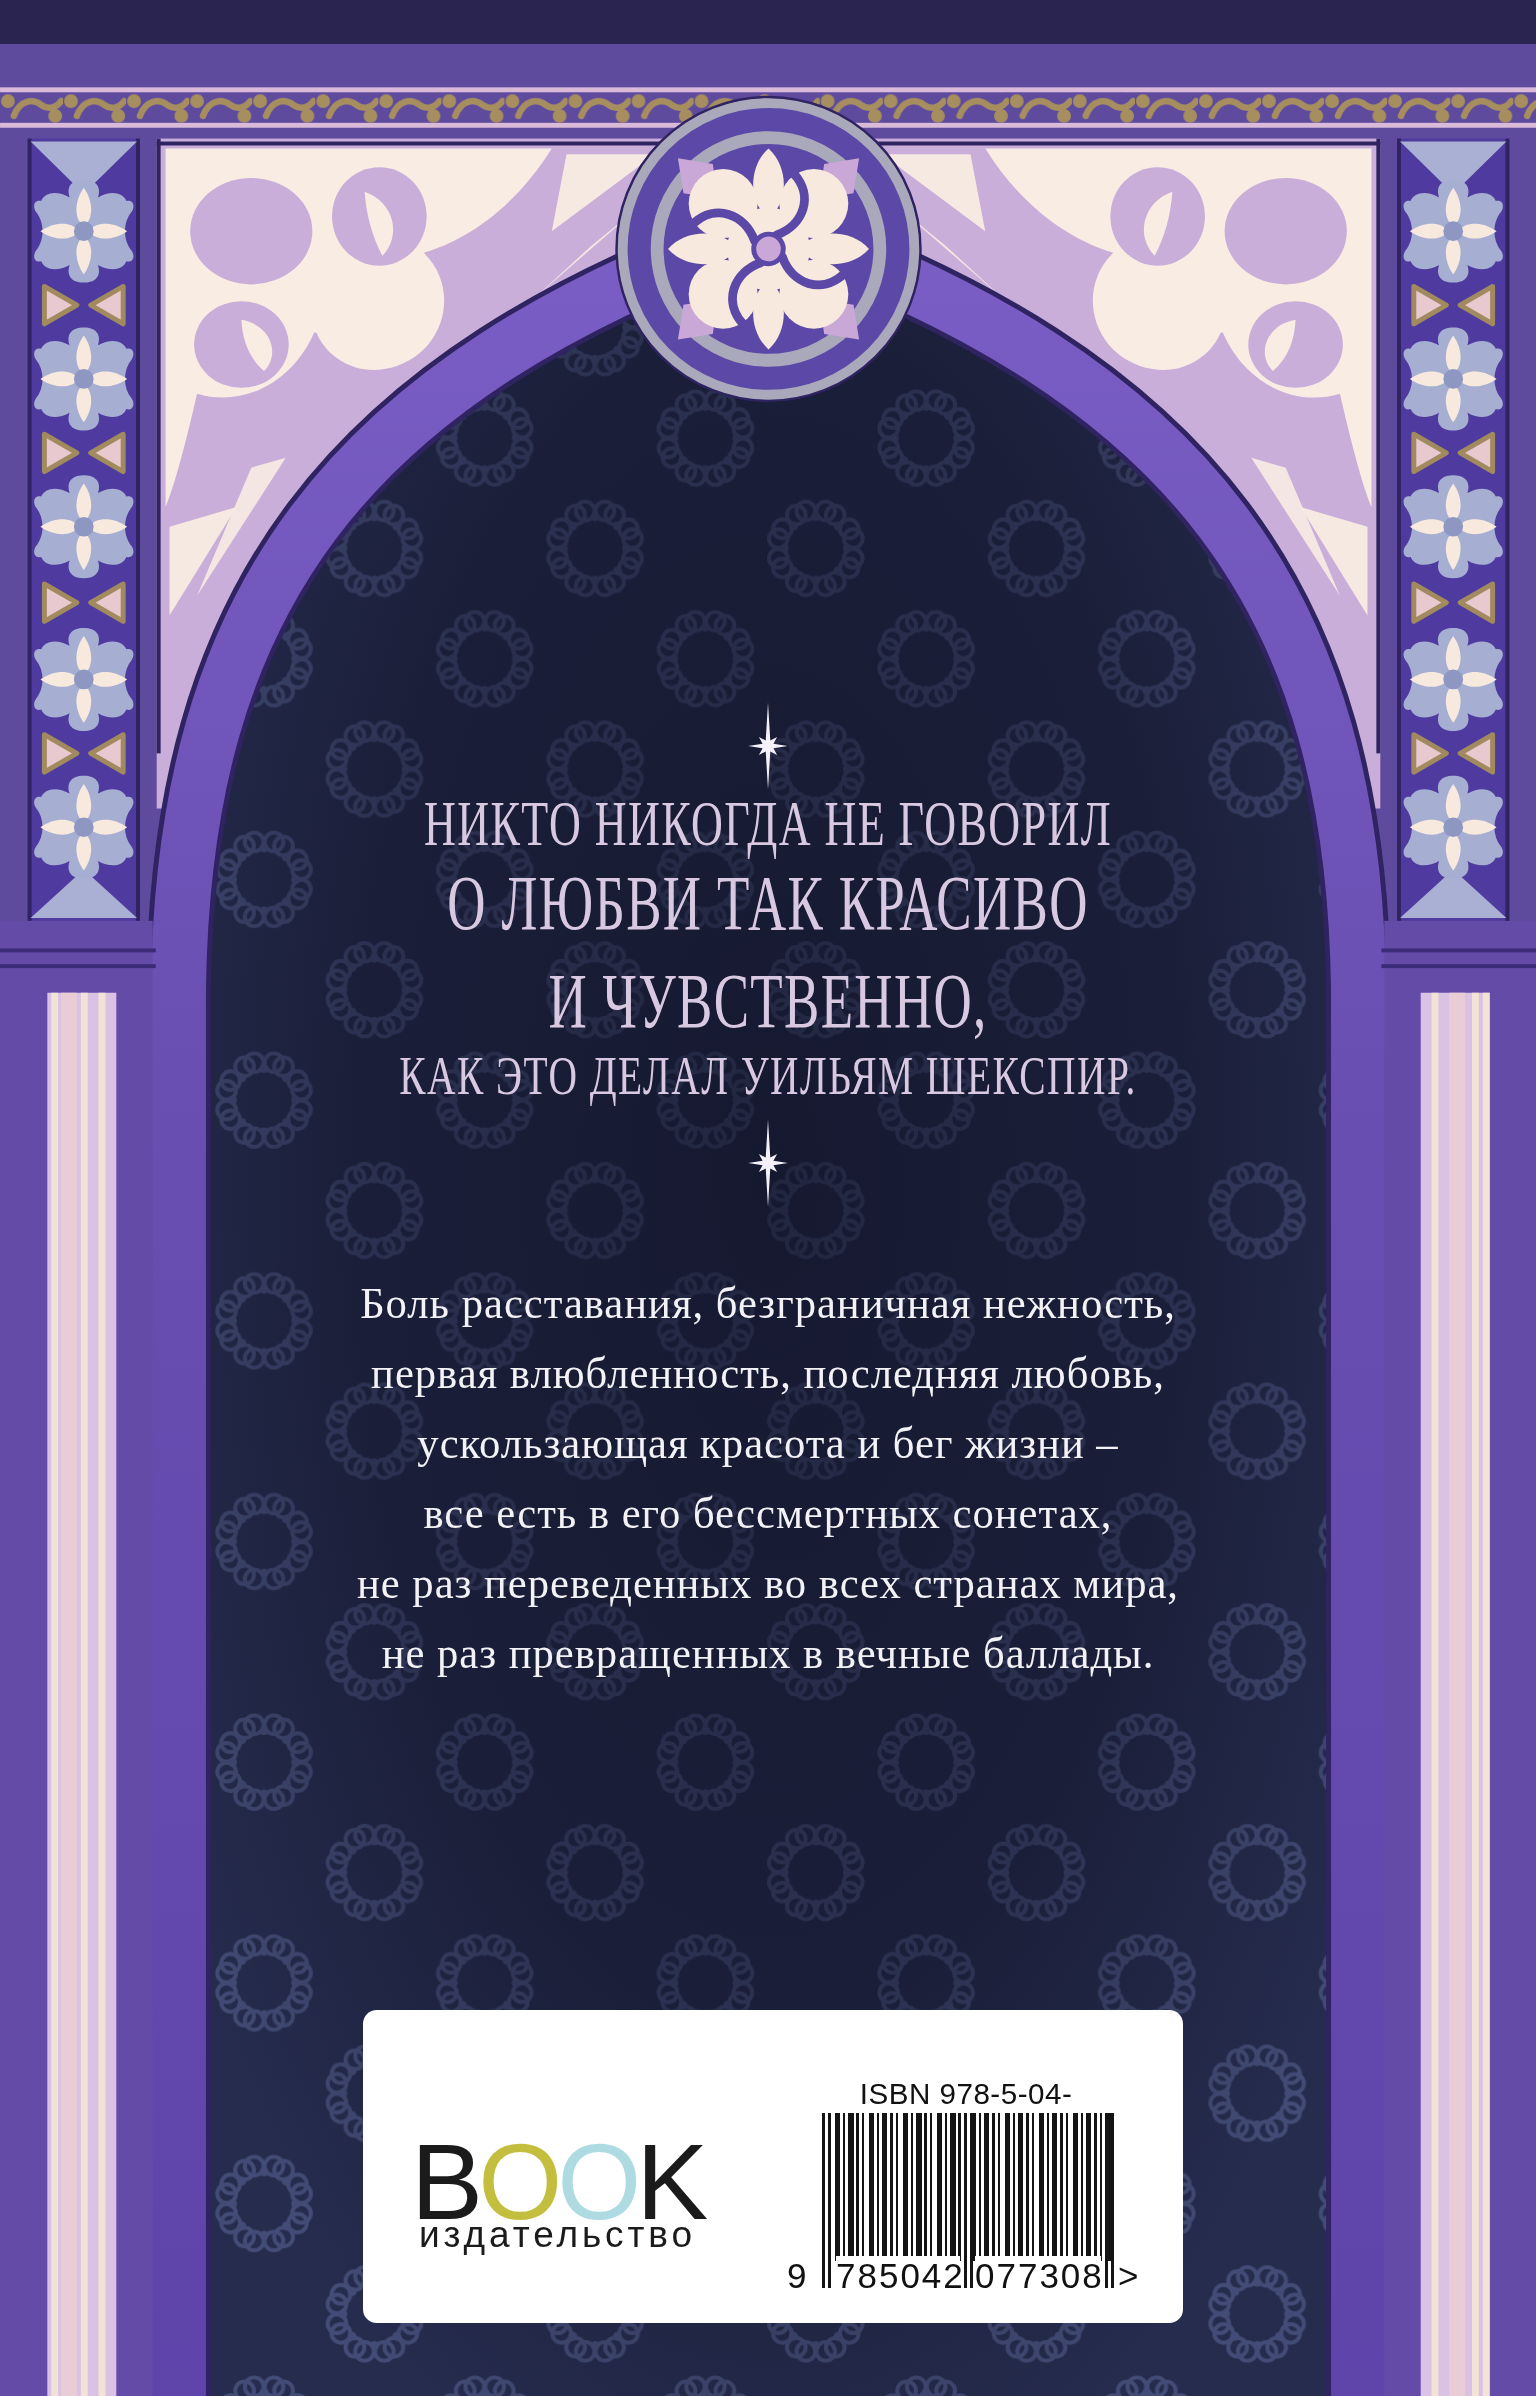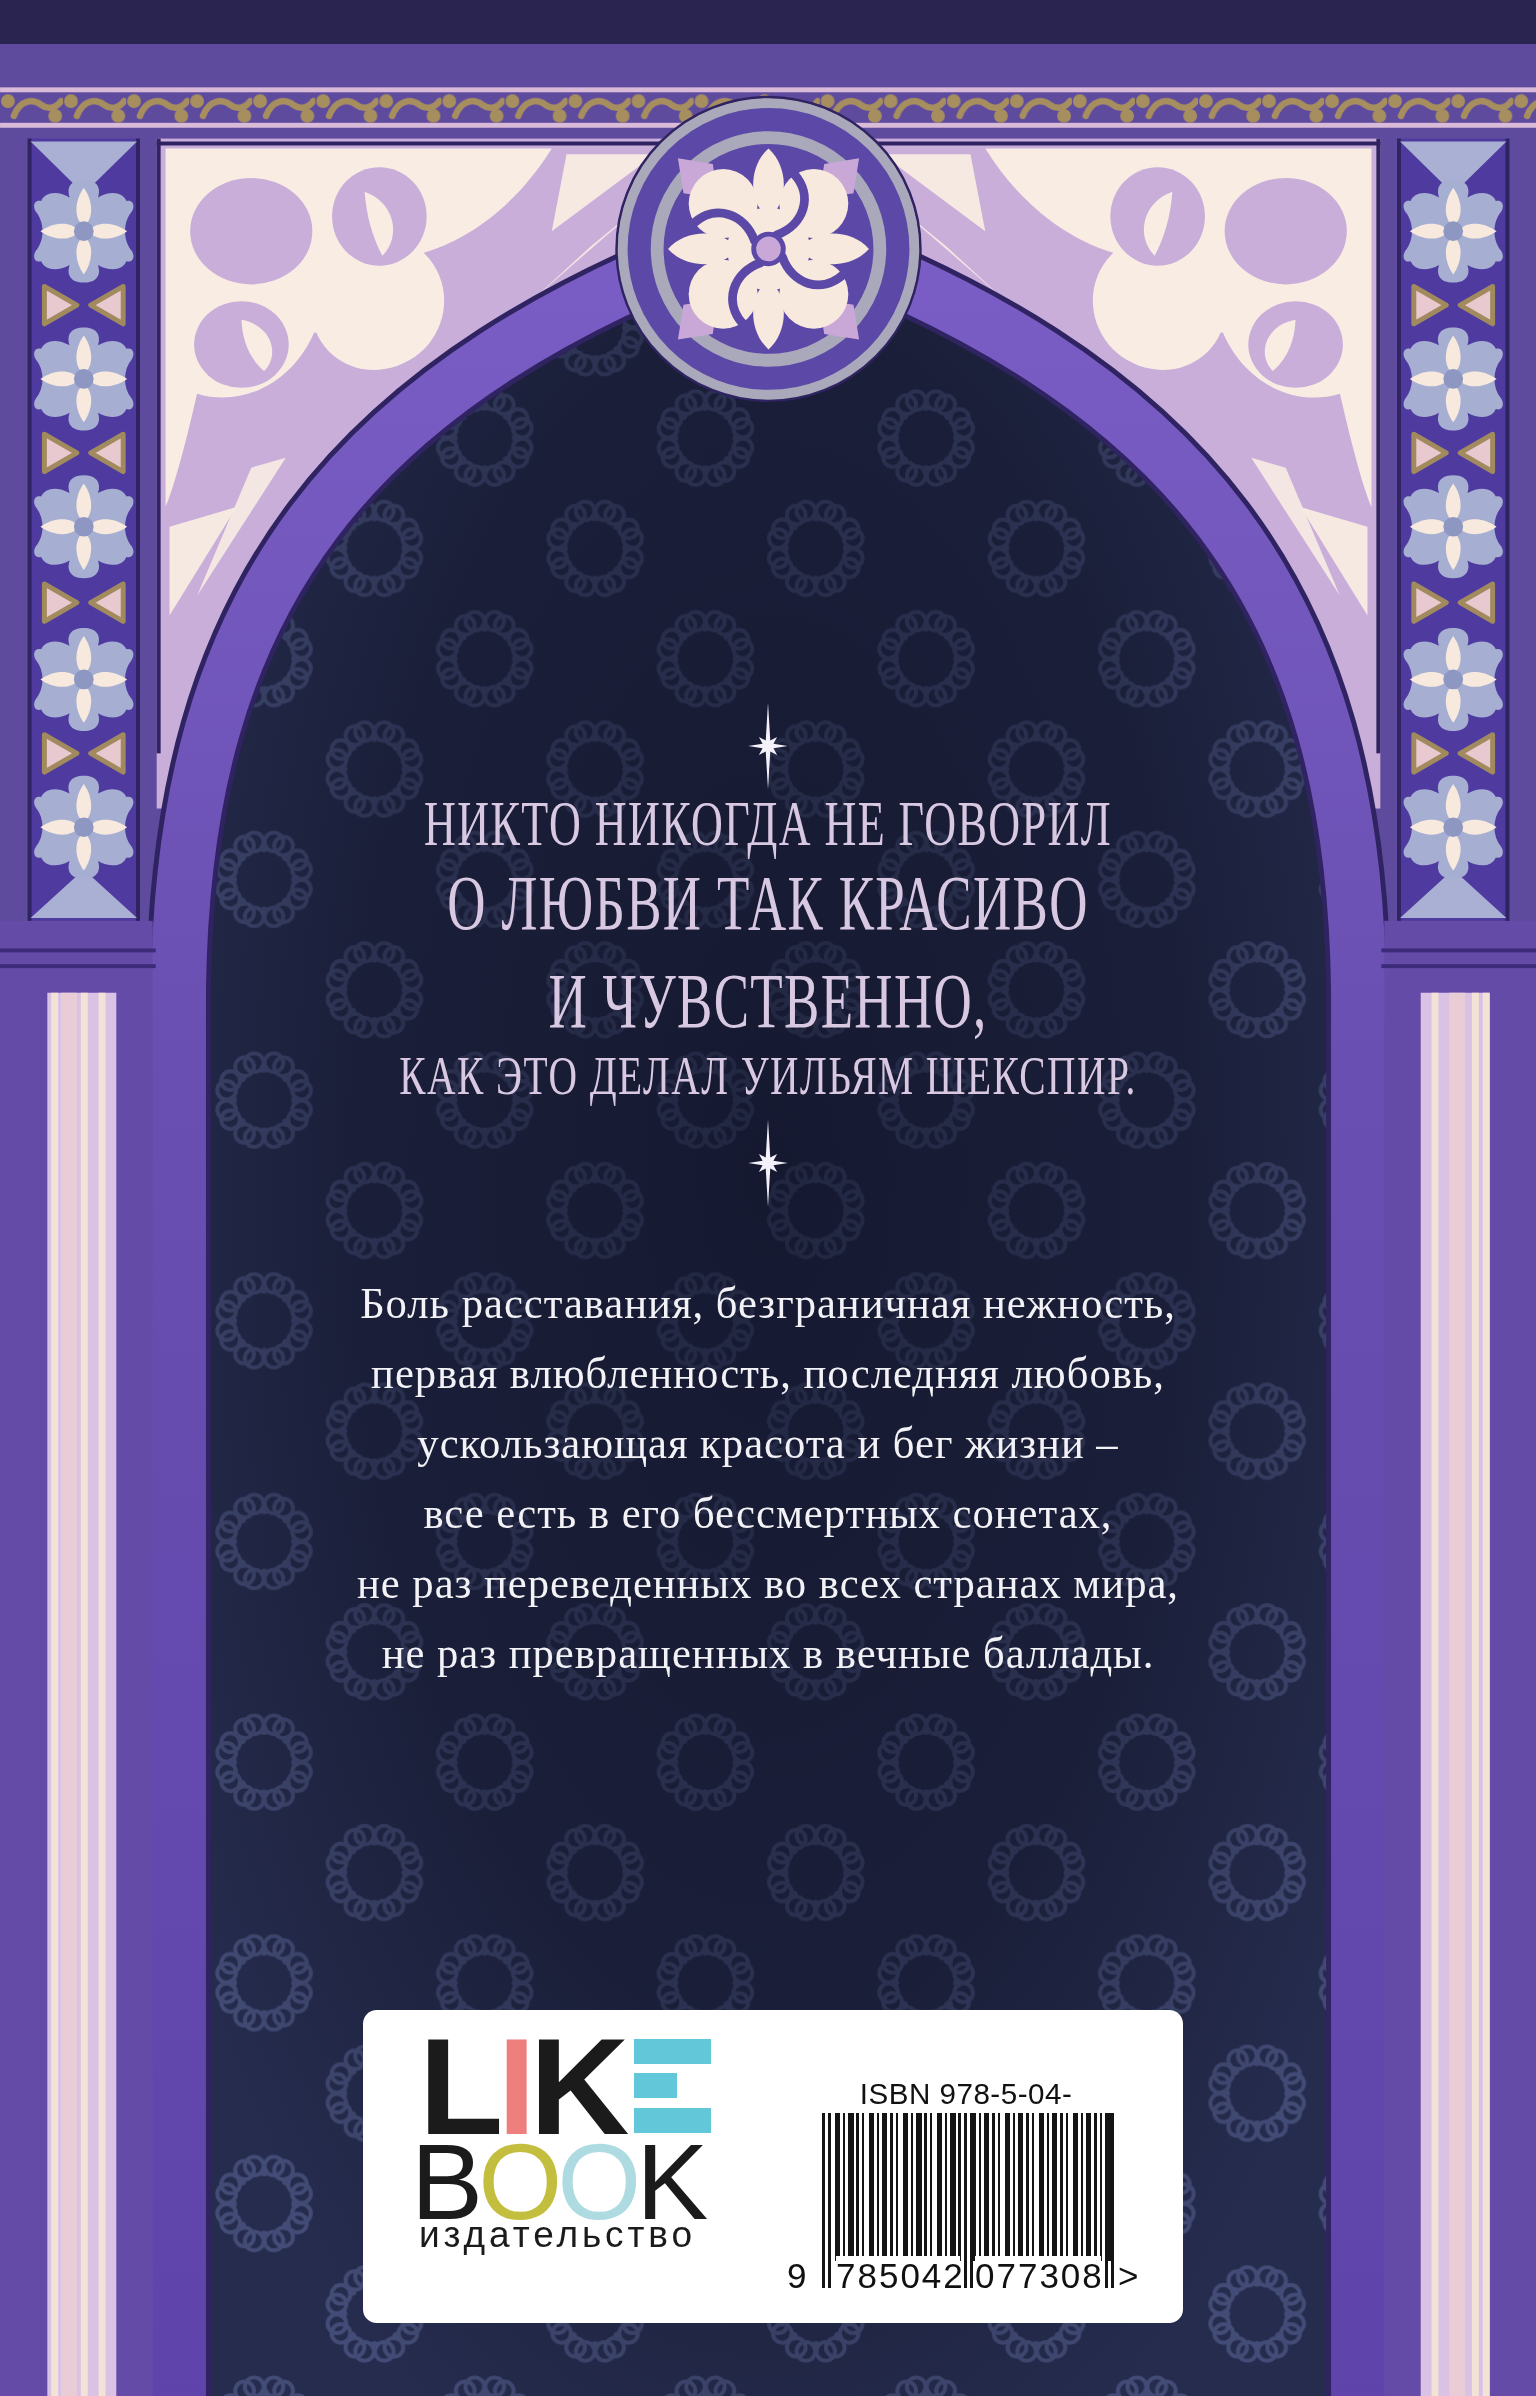--- a/index.html
+++ b/index.html
@@ -270,23 +270,20 @@
 </div>
 
 <div class="tx b-line b0">Боль расставания, безграничная нежность,</div>
 <div class="tx b-line b1">первая влюбленность, последняя любовь,</div>
 <div class="tx b-line b2">ускользающая красота и бег жизни –</div>
 <div class="tx b-line b3">все есть в его бессмертных сонетах,</div>
 <div class="tx b-line b4">не раз переведенных во всех странах мира,</div>
 <div class="tx b-line b5">не раз превращенных в вечные баллады.</div>
 
 <div class="card">
-  <div class="lg-row1">
-    <span>L</span><span class="lt-coral">I</span><span>K</span><span class="ebars"><i class="e1"></i><i class="e2"></i><i class="e3"></i></span>
-  </div>
   <div class="lg-row2">
     <span>B</span><span class="lt-olive">O</span><span class="lt-cyan">O</span><span>K</span>
   </div>
   <div class="lg-label">издательство</div>
 
   <div class="isbn">ISBN 978-5-04-209951-9</div>
   <div class="bars"></div>
   <div class="guard" style="left:459px"></div>
   <div class="guard" style="left:465px"></div>
   <div class="guard" style="left:601px"></div>

